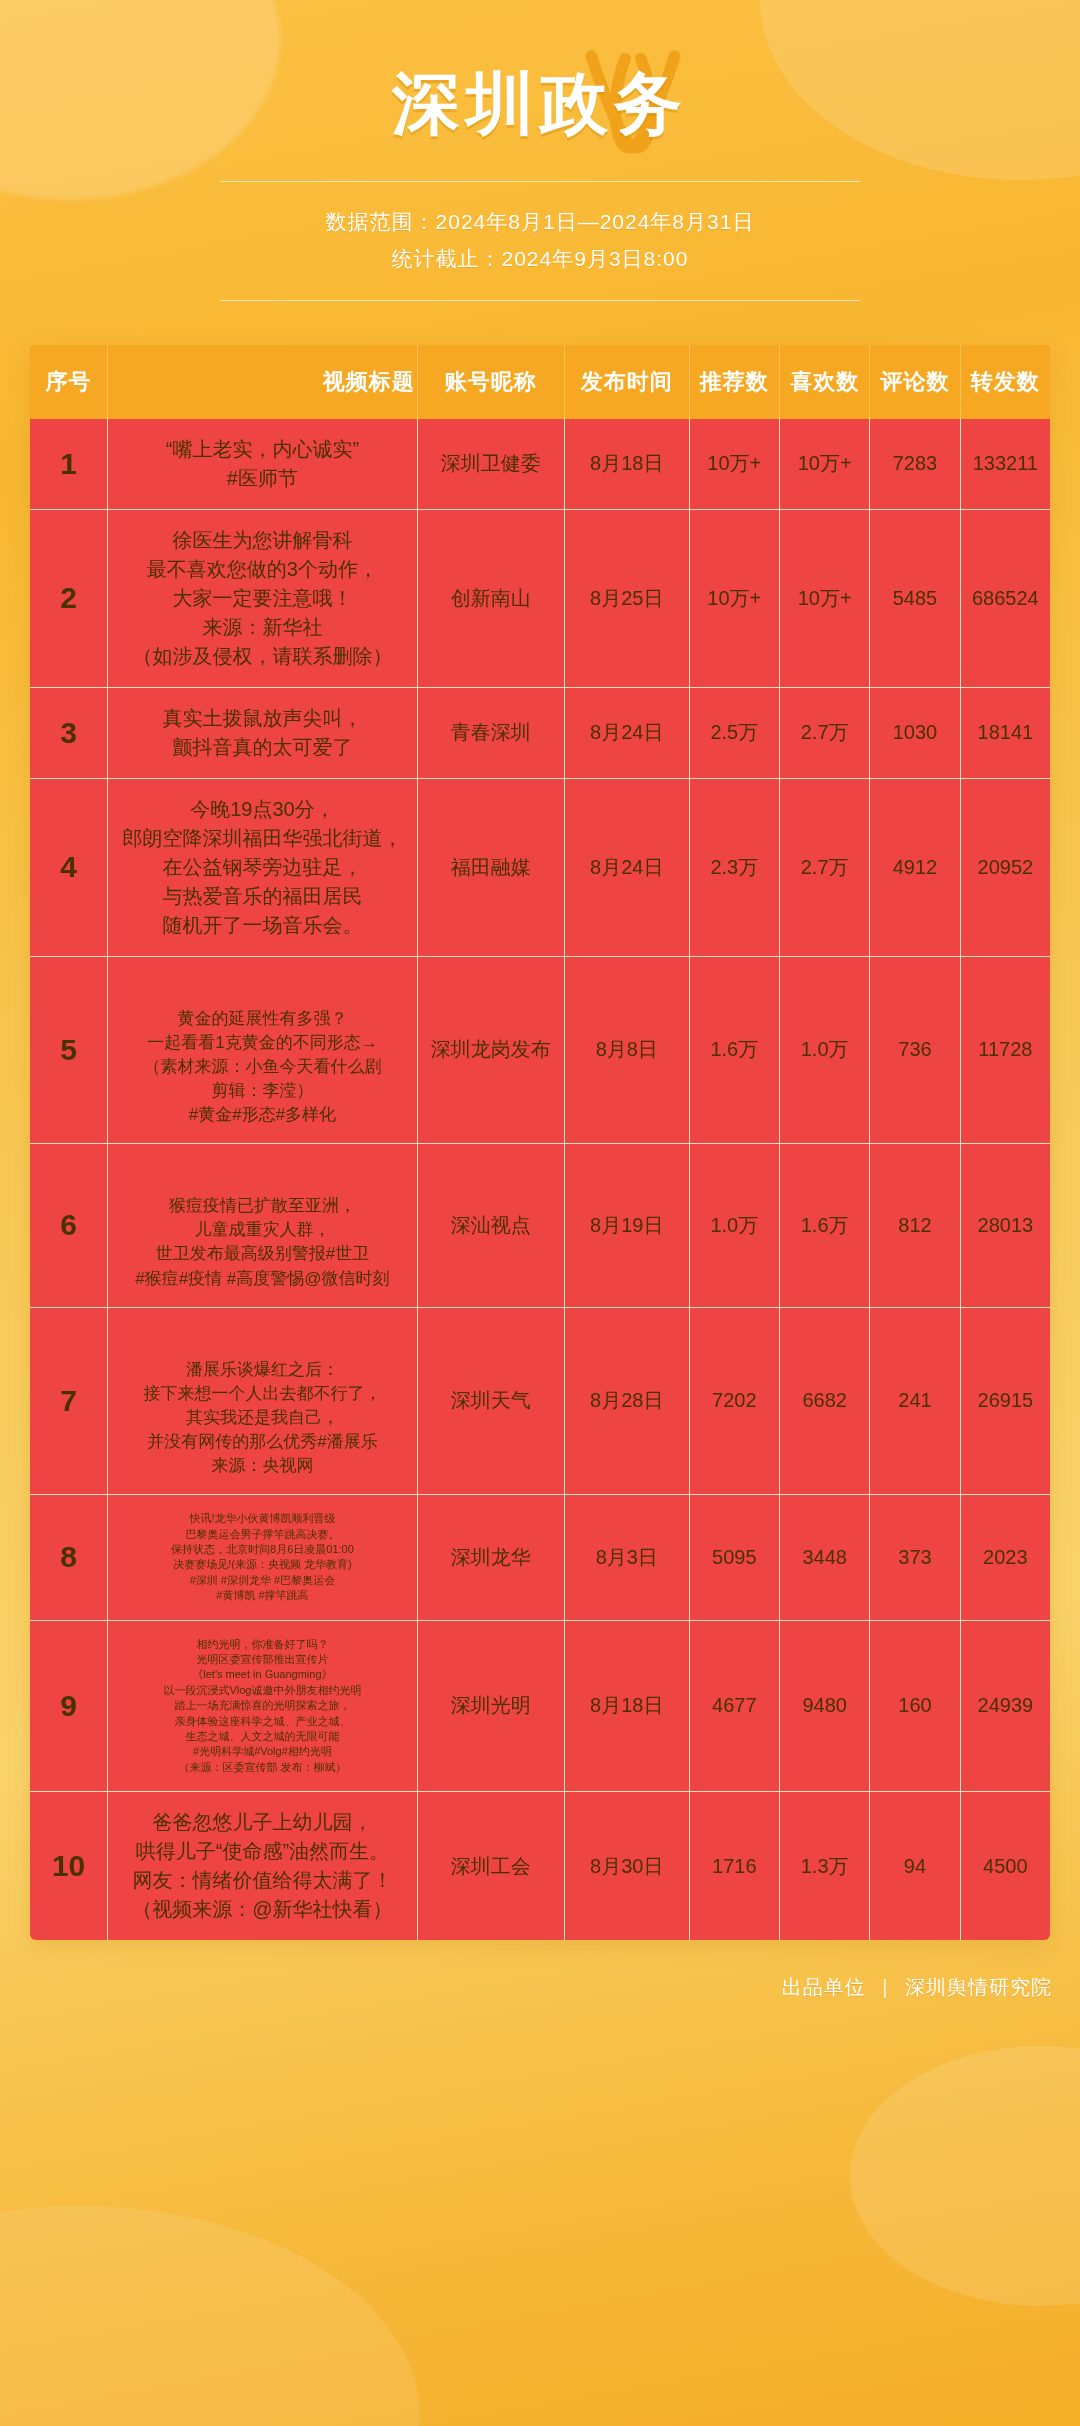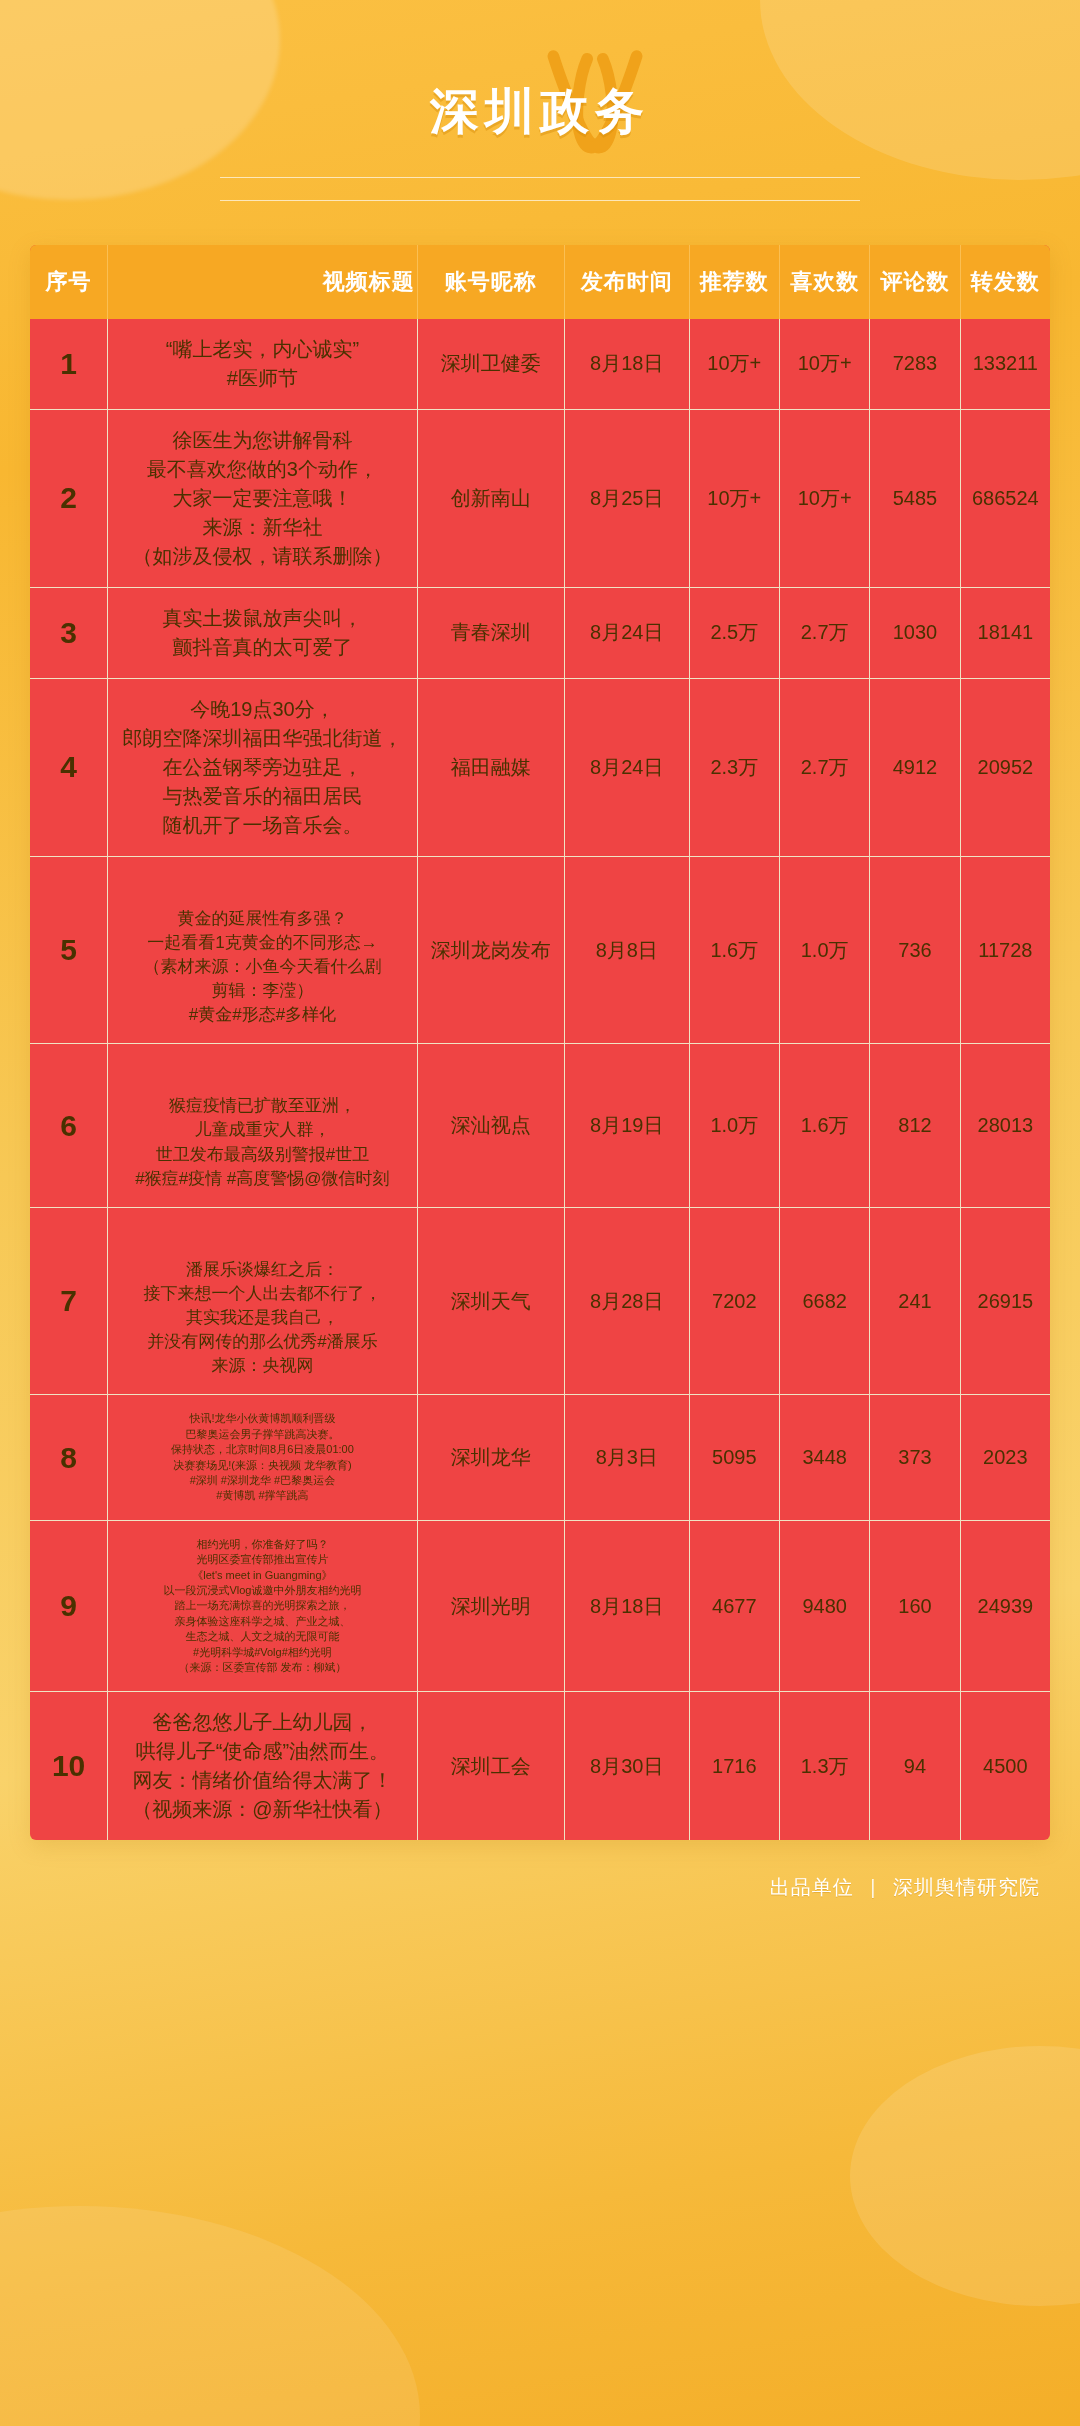--- a/index.html
+++ b/index.html
@@ -49,29 +49,28 @@
     position: relative;
     padding-top: 60px;
     text-align: center;
     z-index: 3;
   }
   .title-wrap {
     position: relative;
     display: inline-block;
   }
   .title-line {
-    font-size: 49px;
+    font-size: 68px;
     font-weight: bold;
     letter-spacing: 6px;
     color: #ffffff;
     line-height: 1.28;
     text-shadow: 0 3px 0 rgba(214,143,10,0.45);
     position: relative;
     z-index: 3;
-    margin-top: 20px;
   }
   .logo-mark {
     position: absolute;
     right: -10px;
     top: -22px;
     width: 130px;
     height: 130px;
     z-index: 1;
   }
   .divider-top {
@@ -146,21 +145,21 @@
     white-space: pre-line;
   }
   .t-small .title-text { font-size: 17px; line-height: 1.42; margin-top: 34px; }
   .t-xsmall .title-text { font-size: 11px; line-height: 1.40; }
 
   
   .footer {
     position: relative;
     z-index: 3;
     text-align: right;
-    padding: 34px 40px 30px;
+    padding: 34px 28px 30px;
     color: #ffffff;
     font-size: 20px;
     letter-spacing: 1px;
     text-shadow: 0 1px 0 rgba(200,132,8,0.35);
   }
   .footer .sep { margin: 0 10px; opacity: .85; }
 </style>
 </head>
 <body>
 
@@ -171,20 +170,24 @@
 
 <div class="header">
   <div class="title-wrap">
     <svg class="logo-mark" viewBox="0 0 100 100" aria-hidden="true">
       <path d="M18 14 C18 14, 30 52, 42 74 C50 88, 58 88, 62 72 C66 56, 62 30, 56 16" fill="none" stroke="#f0a21a" stroke-width="9" stroke-linecap="round"></path>
       <path d="M82 14 C82 14, 70 52, 58 74 C50 88, 42 88, 38 72 C34 56, 38 30, 44 16" fill="none" stroke="#f0a21a" stroke-width="9" stroke-linecap="round"></path>
     </svg>
     <div class="title-line">深圳政务</div>
   </div>
   <div class="divider-top"></div>
+  <div class="meta">
+    <div>数据范围：2024年8月1日—2024年8月31日</div>
+    <div>统计截止：2024年9月3日8:00</div>
+  </div>
   <div class="divider-bot"></div>
 </div>
 
 <div class="card">
   <table class="data">
     <thead>
       <tr>
         <th class="c-idx">序号</th>
         <th class="c-title">视频标题</th>
         <th class="c-acct">账号昵称</th>

